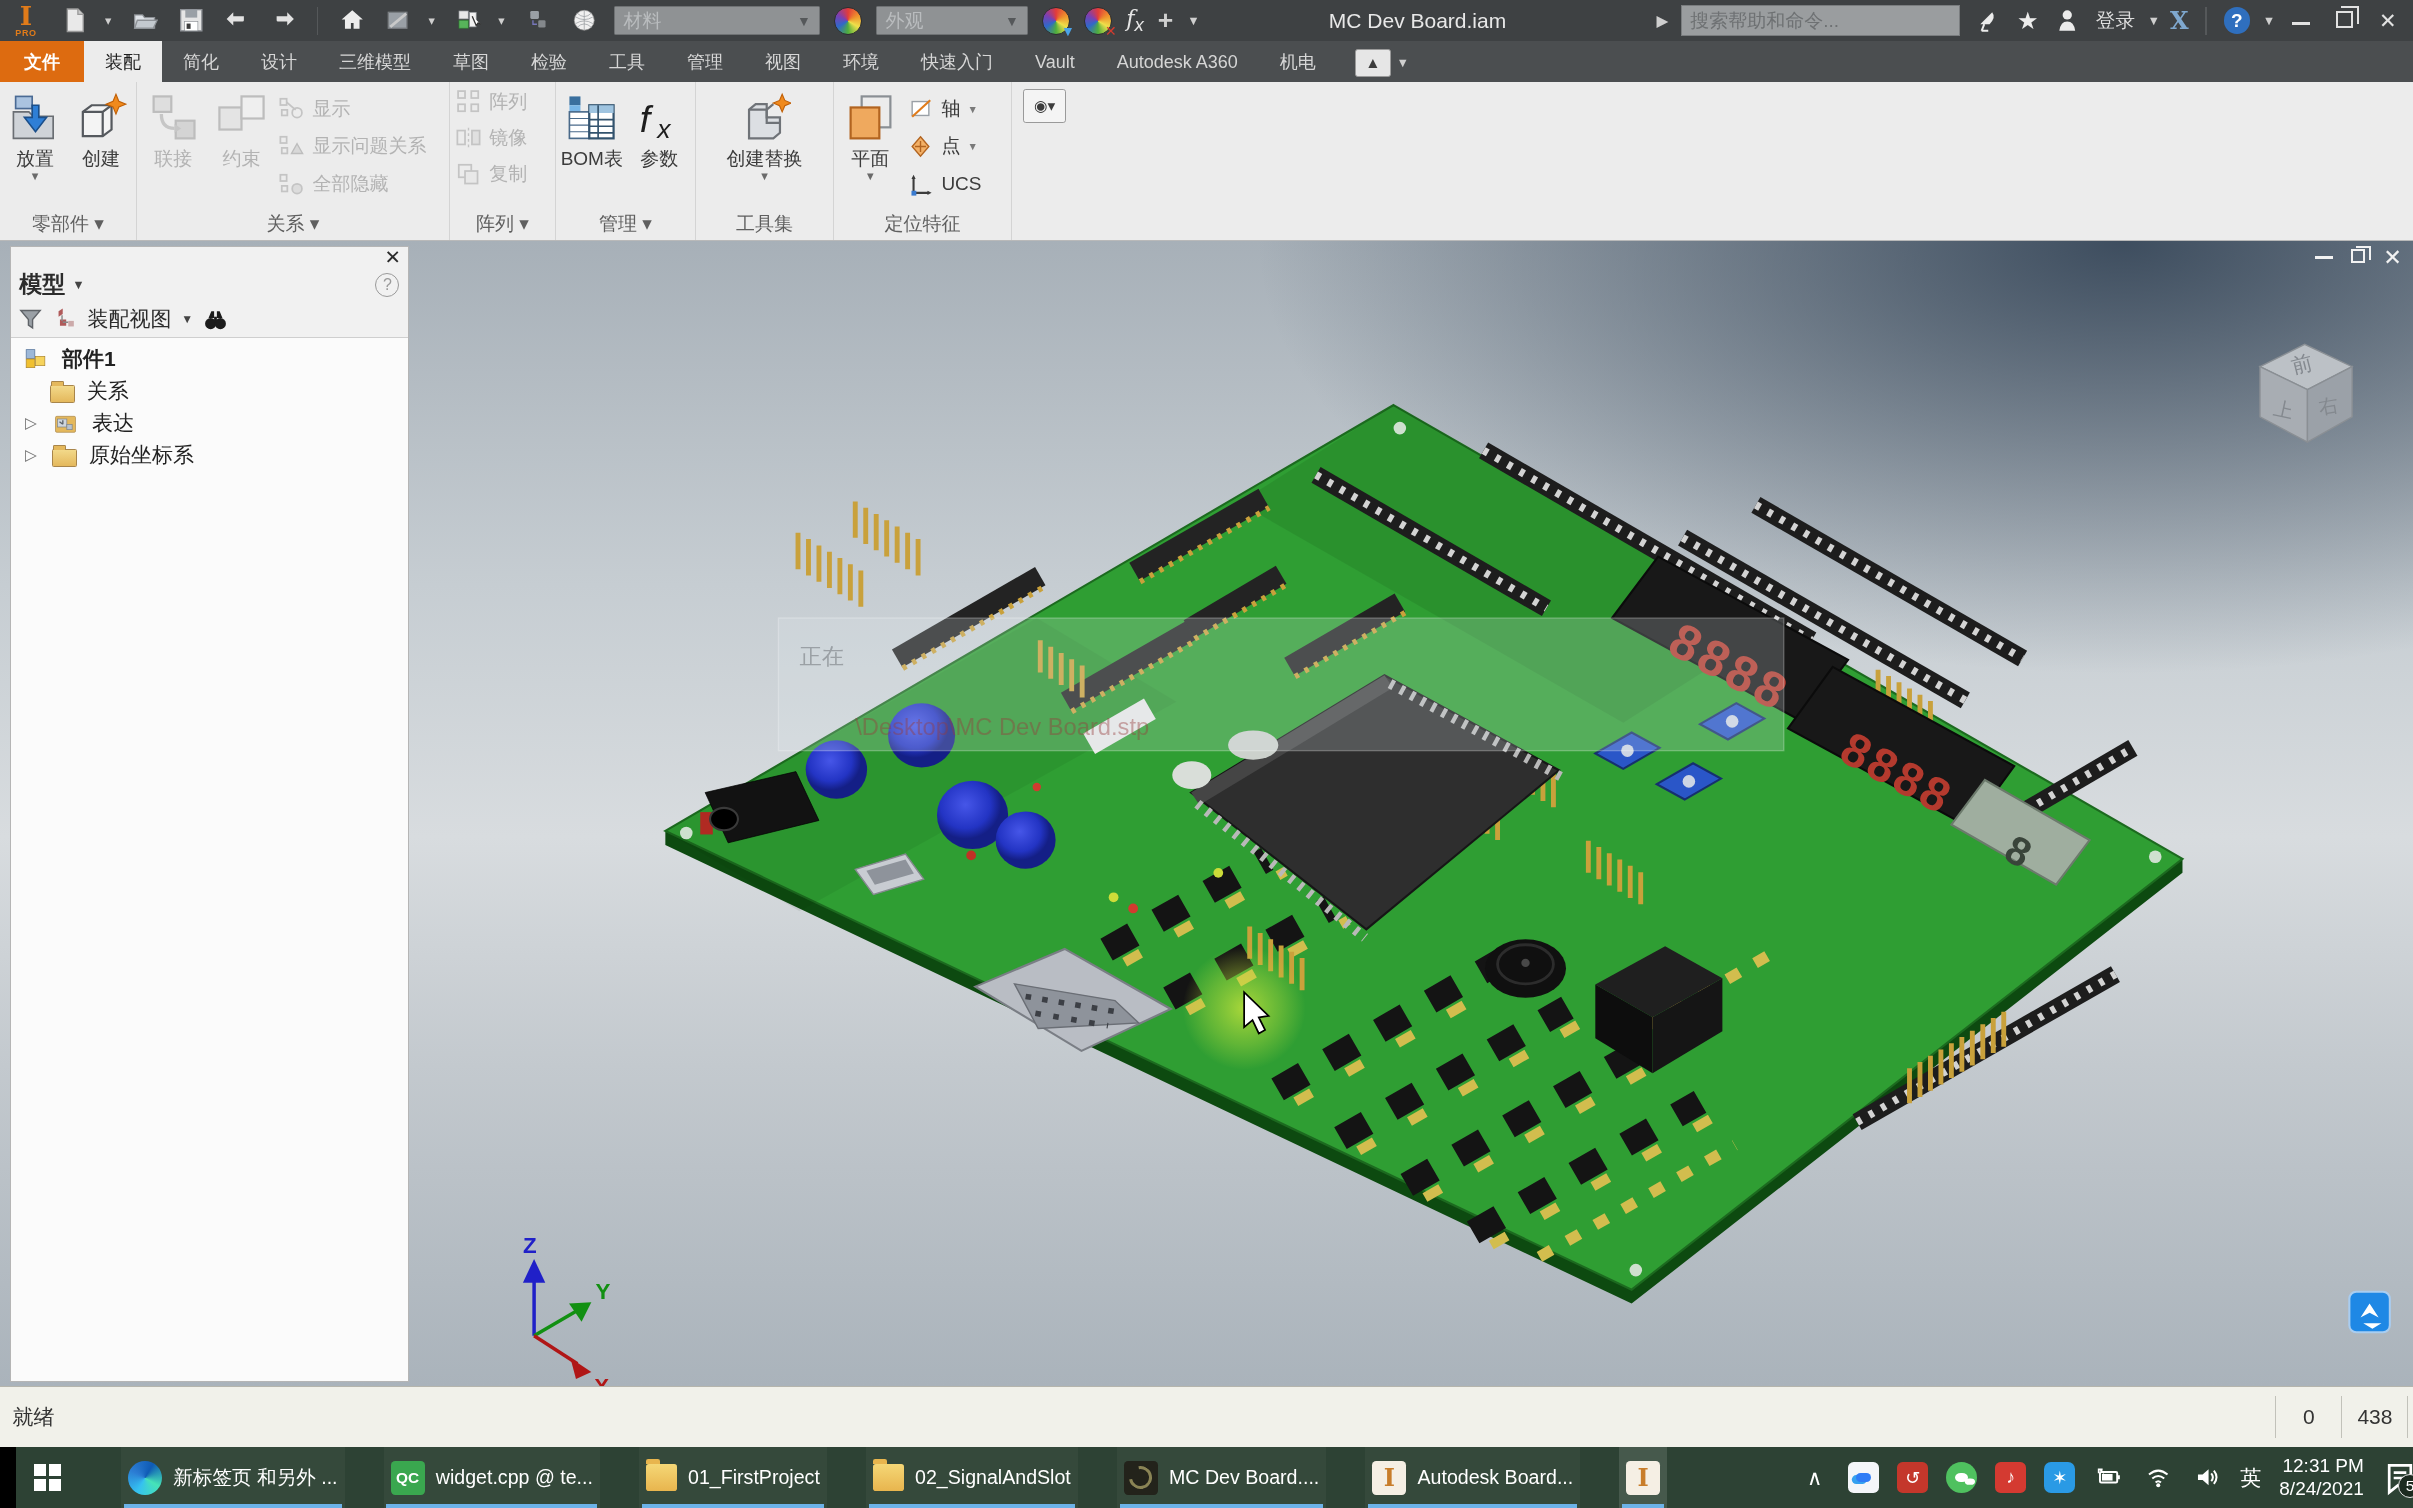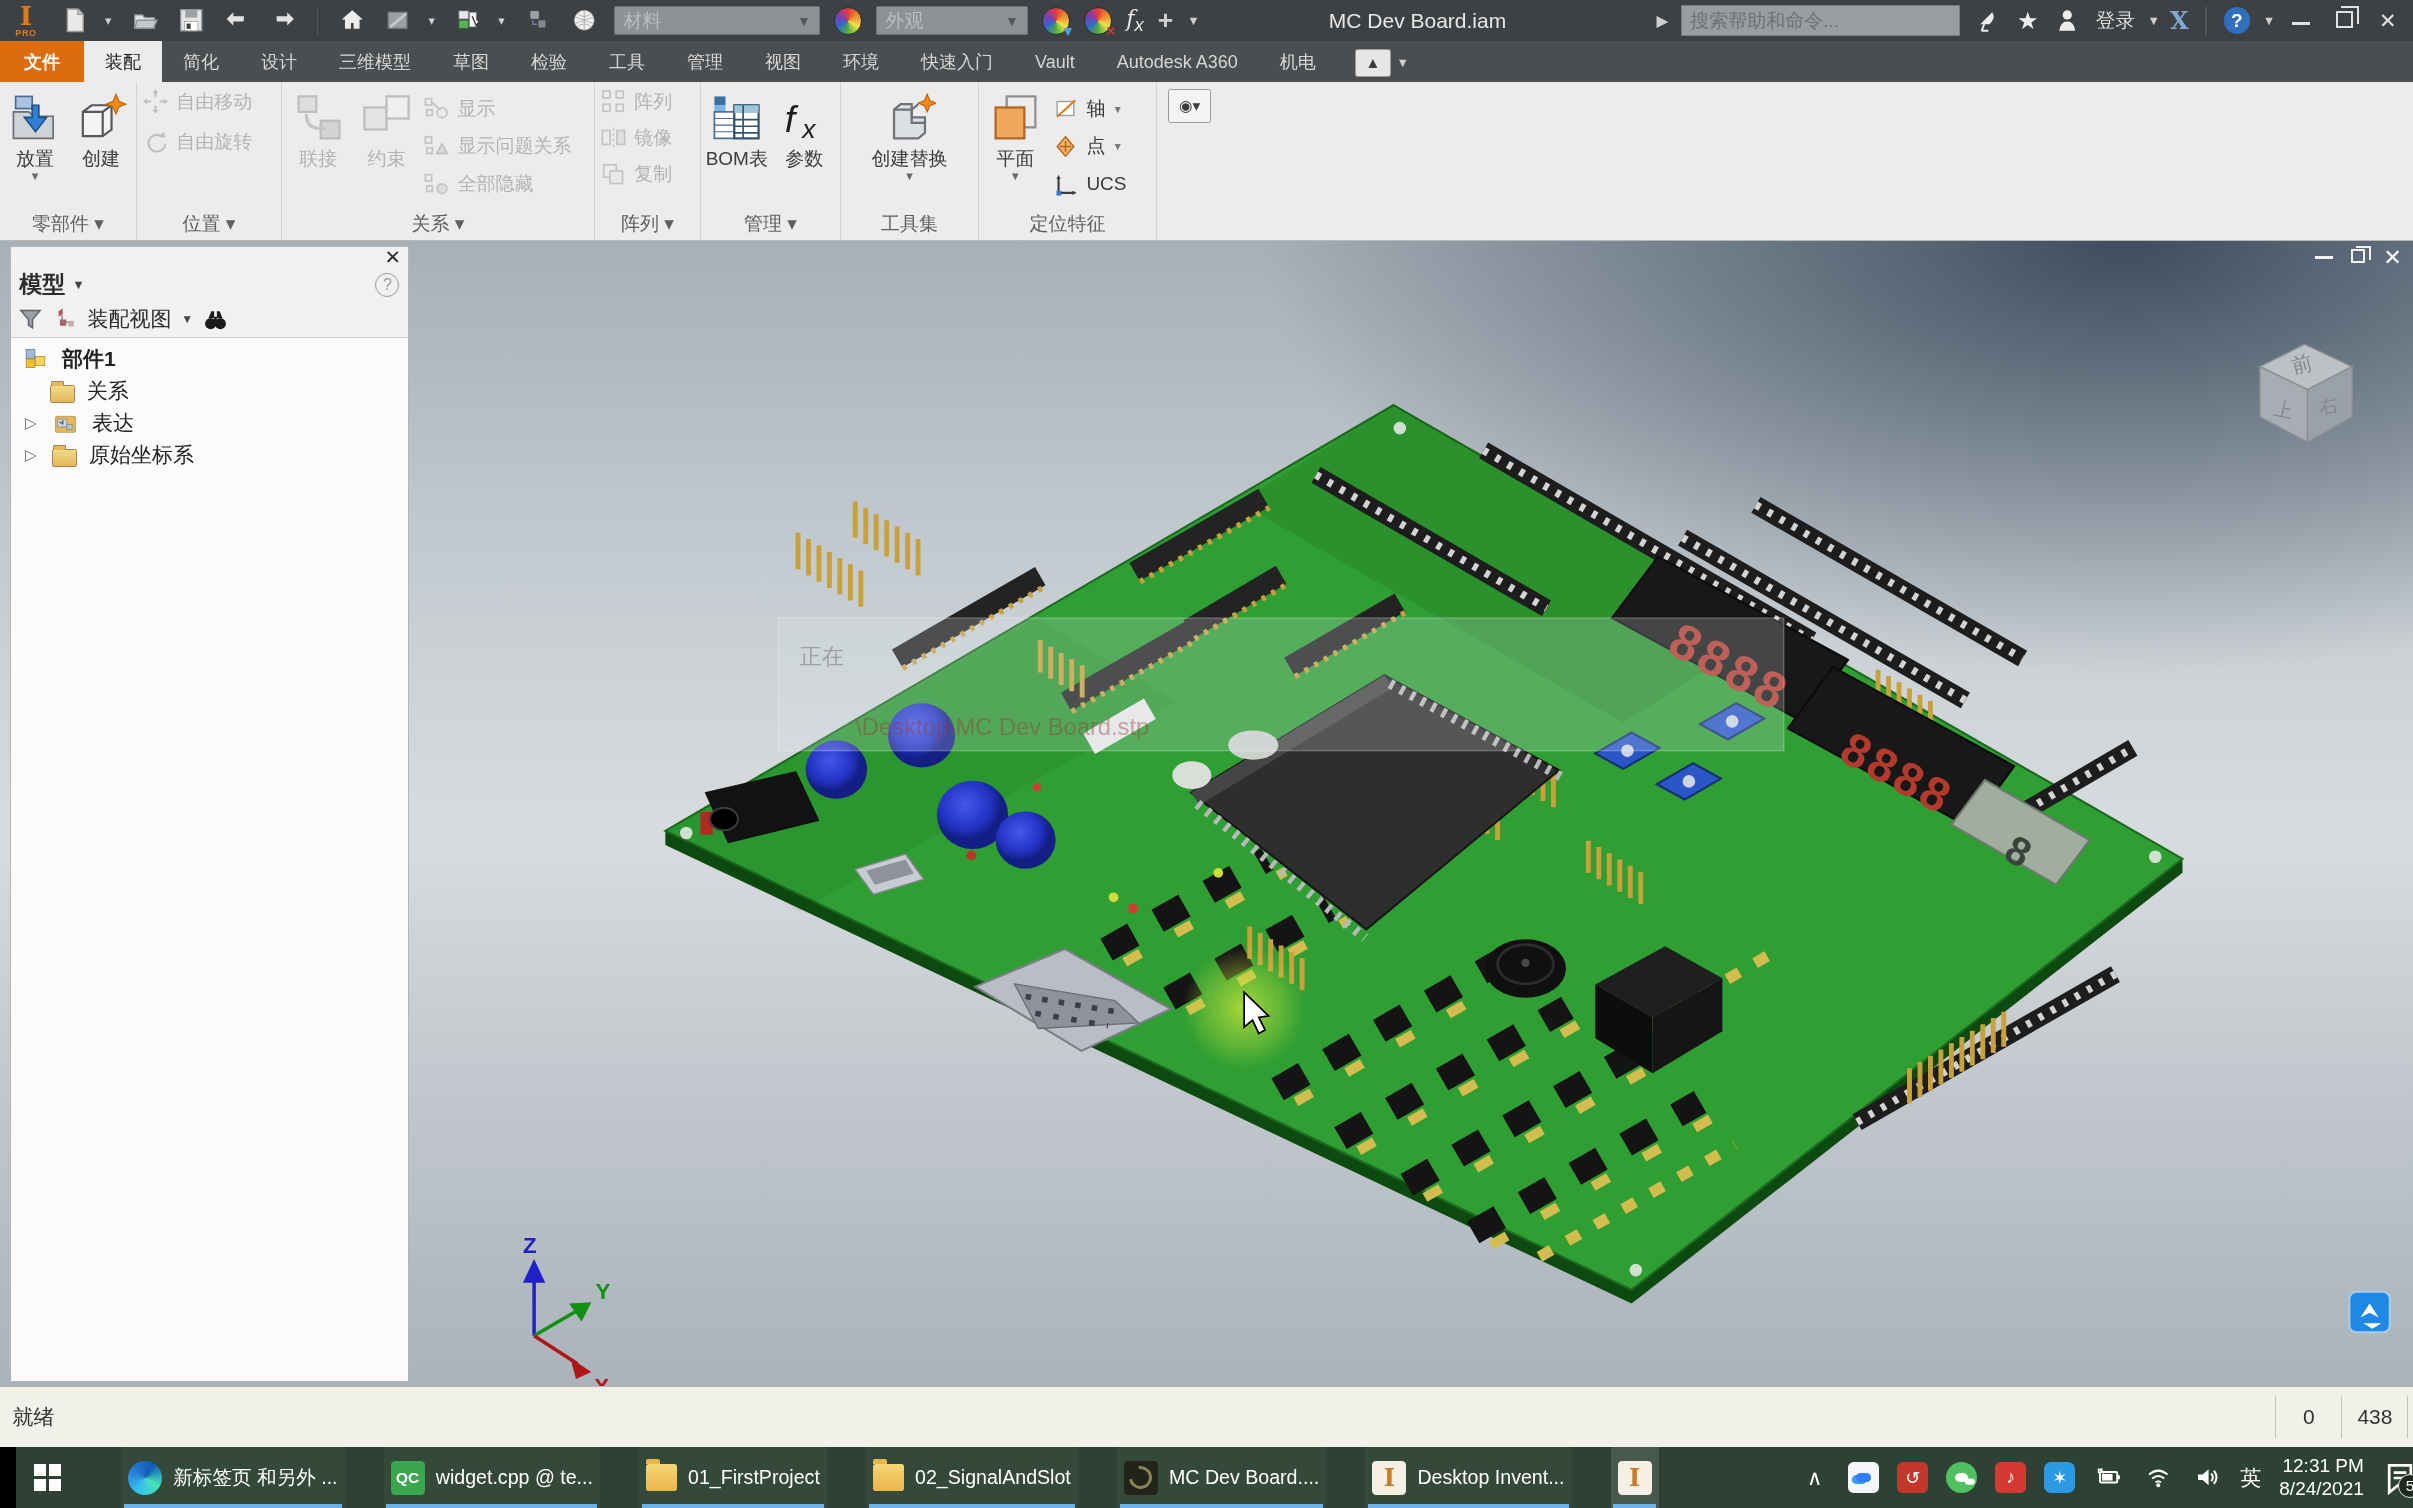--- a/index.html
+++ b/index.html
@@ -321,43 +321,20 @@
                 <path d="M8 18 h18 v22 M26 18 l8 -6" fill="none" stroke="#55595e" stroke-width="2"></path>
                 <path d="M38 2 l2.6 6.4 L47 11 l-6.4 2.6 L38 20 l-2.6 -6.4 L29 11 l6.4 -2.6 z" fill="#f08a1d" stroke="#c05f06"></path>
               </svg>
             </span>
           <span class="blabel">创建</span>
         </div>
       </div>
       <div class="panel-label"><span>零部件</span> <span>▾</span></div>
     </div>
 
-    <div class="panel" style="width:145px">
-      <div class="panel-body" style="flex-direction:column;gap:12.6px;">
-        <div class="smallbtn disabled">
-          <span class="sicon">
-              <svg viewBox="0 0 36 36">
-                <path d="M18 2 v10 M18 24 v10 M2 18 h10 M24 18 h10" stroke="#c0c0c0" stroke-width="3"></path>
-                <path d="M18 0 l4 6 h-8 z M18 36 l4 -6 h-8 z M0 18 l6 -4 v8 z M36 18 l-6 -4 v8 z" fill="#c0c0c0"></path>
-              </svg>
-            </span>
-          <span>自由移动</span>
-        </div>
-        <div class="smallbtn disabled">
-          <span class="sicon">
-              <svg viewBox="0 0 36 36">
-                <path d="M28 10 a12 12 0 1 0 4 10" fill="none" stroke="#c0c0c0" stroke-width="3"></path>
-                <path d="M30 2 l2 9 -9 -2 z" fill="#c0c0c0"></path>
-              </svg>
-            </span>
-          <span>自由旋转</span>
-        </div>
-      </div>
-      <div class="panel-label"><span>位置</span> <span>▾</span></div>
-    </div>
 
     <div class="panel" style="width:313px">
       <div class="panel-body">
         <div class="bigbtn disabled">
           <span class="bicon">
               <svg viewBox="0 0 48 48">
                 <rect x="6" y="4" width="16" height="14" fill="#dedede" stroke="#bdbdbd" stroke-width="2"></rect>
                 <rect x="26" y="26" width="17" height="16" fill="#d4d4d4" stroke="#bdbdbd" stroke-width="2"></rect>
                 <path d="M13 20 q0 13 12 13" fill="none" stroke="#c6c6c6" stroke-width="3"></path>
                 <path d="M25 29 l6 4 -6 4 z" fill="#c6c6c6"></path>
@@ -865,21 +842,21 @@
           <span class="tb-label">02_SignalAndSlot</span>
         </div>
 
         <div class="tb-item" data-index="4">
           <span class="tb-icon inventor-doc"></span>
           <span class="tb-label">MC Dev Board....</span>
         </div>
 
         <div class="tb-item" data-index="5">
           <span class="tb-icon inventor"></span>
-          <span class="tb-label">Desktop Invent...</span>
+          <span class="tb-label">Autodesk Board...</span>
         </div>
 
         <div class="tb-item" data-index="6">
           <span class="tb-icon inventor"></span>
 
         </div>
       </div>
     <div class="tray">
       <span class="tray-ic" style="font-size:21px;">∧</span>
       <span class="tray-ic ic-cloud"></span>

